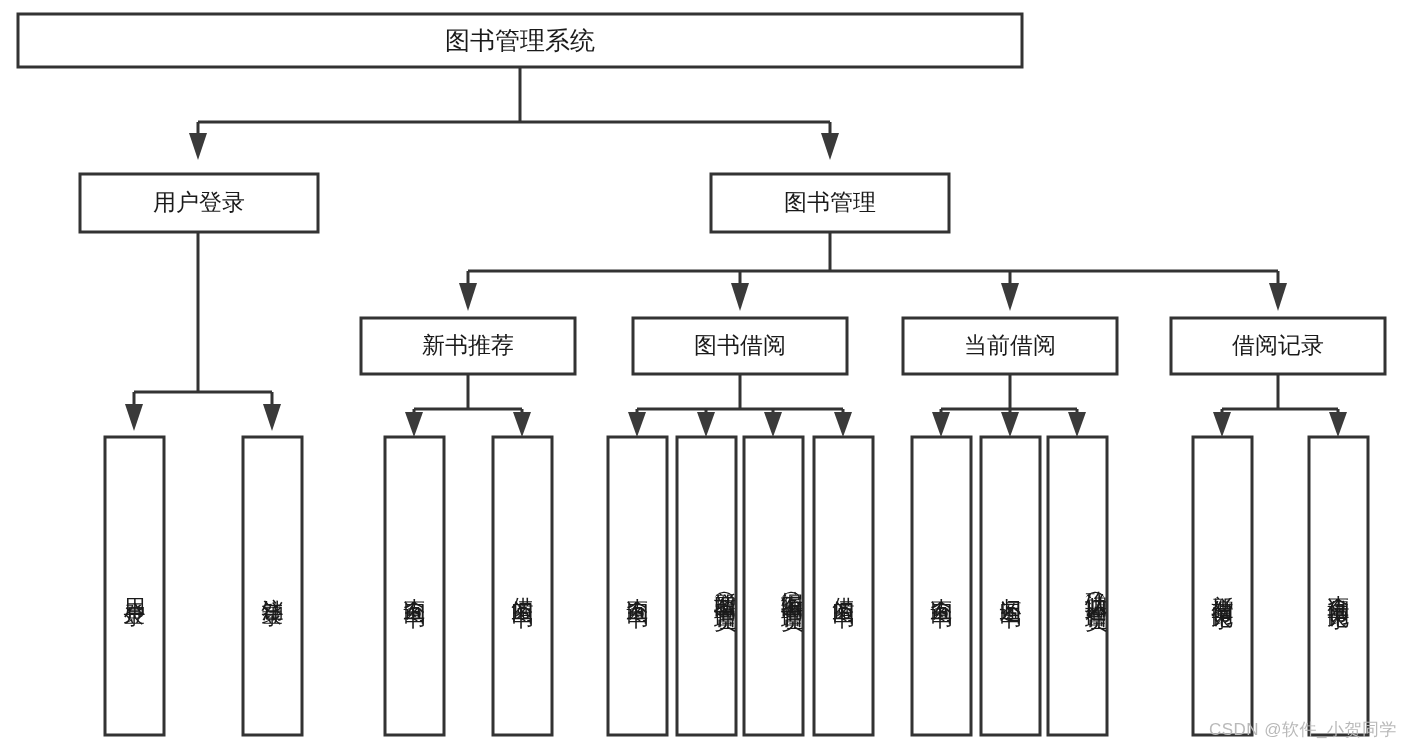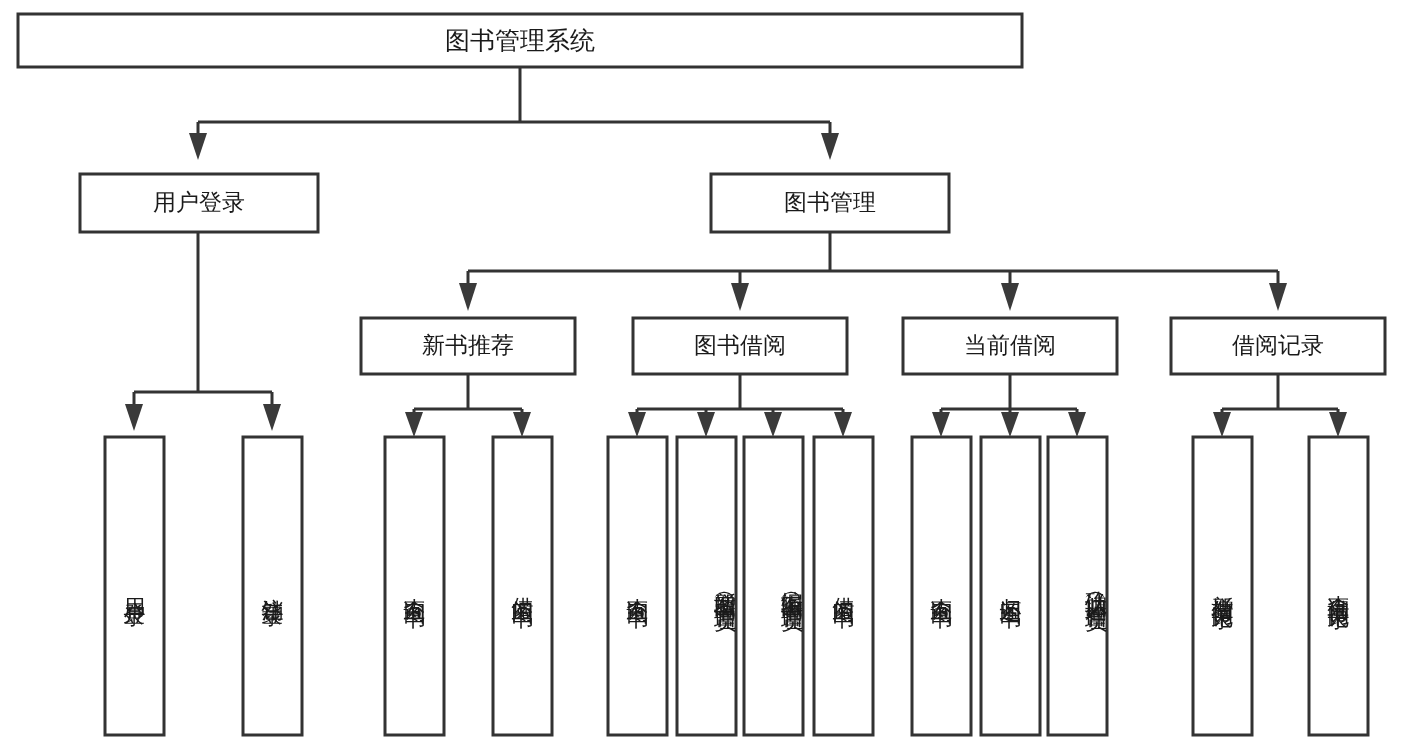--- a/index.html
+++ b/index.html
@@ -209,13 +209,14 @@
   <div class="vlabel" style="left:744px; top:443px; width:59px; height:286px; display:flex; align-items:flex-start; justify-content:center;">编辑图书（管理员）</div>
   <div class="vlabel" style="left:814px; top:437px; width:59px; height:298px; display:flex; align-items:center; justify-content:center;">借阅图书</div>
 
   <div class="vlabel" style="left:912px; top:437px; width:59px; height:298px; display:flex; align-items:center; justify-content:center;">查询图书</div>
   <div class="vlabel" style="left:981px; top:437px; width:59px; height:298px; display:flex; align-items:center; justify-content:center;">归还图书</div>
   <div class="vlabel" style="left:1048px; top:443px; width:59px; height:286px; display:flex; align-items:flex-start; justify-content:center;">确认归还（管理员）</div>
 
   <div class="vlabel" style="left:1193px; top:437px; width:59px; height:298px; display:flex; align-items:center; justify-content:center;">新增借阅记录</div>
   <div class="vlabel" style="left:1309px; top:437px; width:59px; height:298px; display:flex; align-items:center; justify-content:center;">查询借阅记录</div>
 
+  <div class="watermark">CSDN @软件_小贺同学</div>
 </div>
 
 </body></html>

